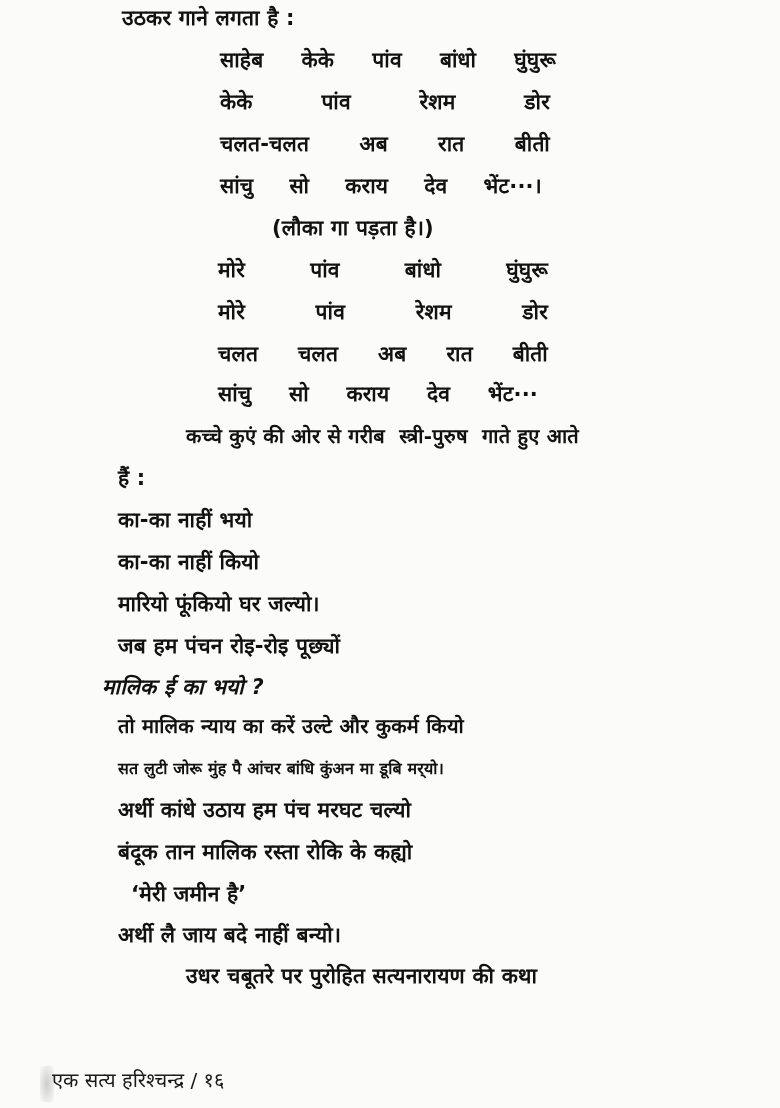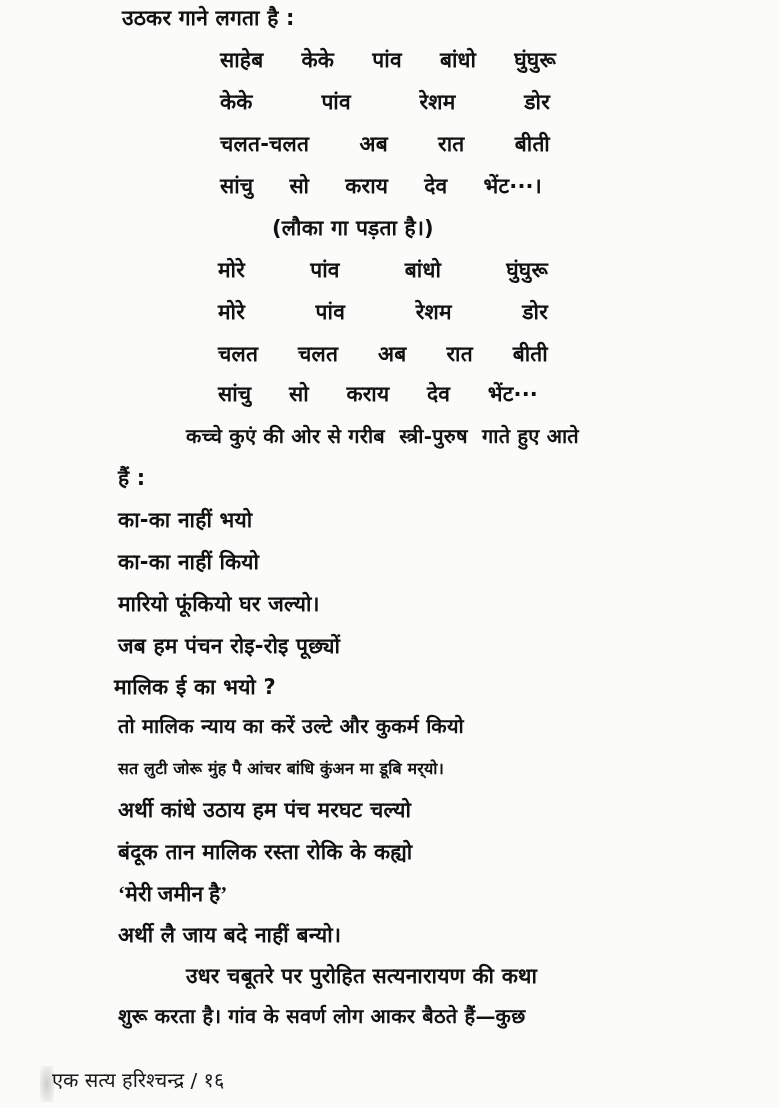--- a/index.html
+++ b/index.html
@@ -112,26 +112,25 @@
     <span>भेंट···</span>
   </div>
 
   <div class="line" style="left:186px; top:422px; font-size:20px;">कच्चे कुएं की ओर से गरीब  स्त्री-पुरुष  गाते हुए आते</div>
   <div class="line" style="left:118px; top:464px;">हैं :</div>
 
   <div class="line" style="left:118px; top:506px;">का-का नाहीं भयो</div>
   <div class="line" style="left:118px; top:548px;">का-का नाहीं कियो</div>
   <div class="line" style="left:118px; top:590px;">मारियो फूंकियो घर जल्यो।</div>
   <div class="line" style="left:118px; top:632px;">जब हम पंचन रोइ-रोइ पूछ्यों</div>
-  <div class="line" style="left:114px; top:673px;">मालिक ई का भयो ?</div>
+  <div class="line" style="left:102px; top:673px;font-style:italic;">मालिक ई का भयो ?</div>
   <div class="line" style="left:118px; top:712px; font-size:20px;">तो मालिक न्याय का करें उल्टे और कुकर्म कियो</div>
   <div class="line" style="left:118px; top:755px; font-size:16px;">सत लुटी जोरू मुंह पै आंचर बांधि कुंअन मा डूबि मर्‌यो।</div>
   <div class="line" style="left:118px; top:796px;">अर्थी कांधे उठाय हम पंच मरघट चल्यो</div>
   <div class="line" style="left:118px; top:838px;">बंदूक तान मालिक रस्ता रोकि के कह्यो</div>
-  <div class="line" style="left:118px; top:880px;font-family:Liberation Serif, serif;">‘मेरी जमीन है’</div>
+  <div class="line" style="left:131px; top:880px;">‘मेरी जमीन है’</div>
   <div class="line" style="left:118px; top:921px;">अर्थी लै जाय बदे नाहीं बन्यो।</div>
 
   <div class="line" style="left:186px; top:962px;">उधर चबूतरे पर पुरोहित सत्यनारायण की कथा</div>
-  <div class="line" style="left:118px; top:1002px; font-size:20px;">शुरू करता है। गांव के सवर्ण लोग आकर बैठते हैं—कुछ</div>
 
   <div class="smudge"></div>
   <div class="footer">एक सत्य हरिश्चन्द्र / १६</div>
 </div>
 
 </body></html>

